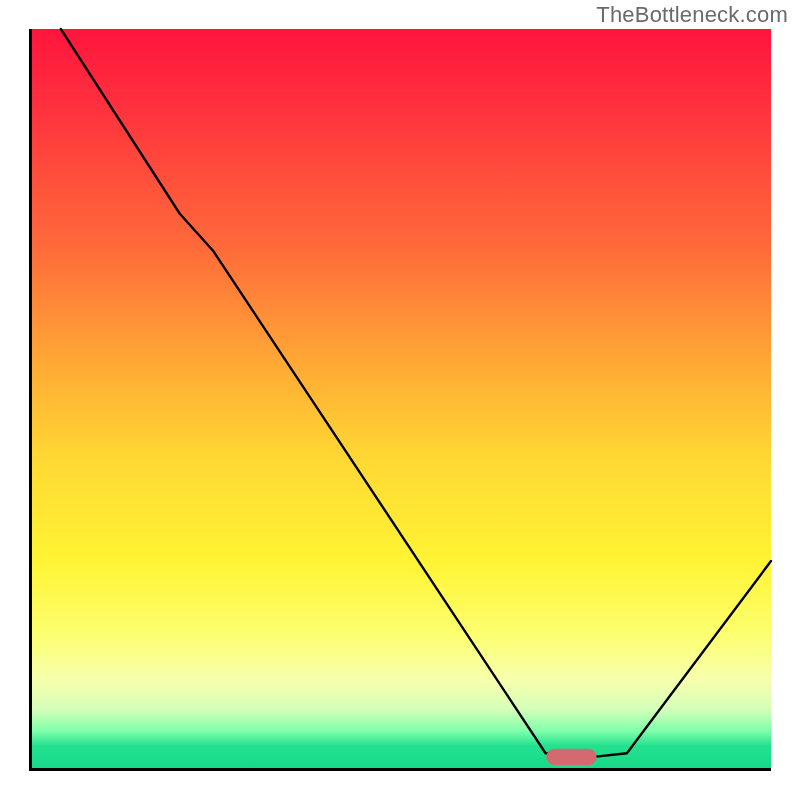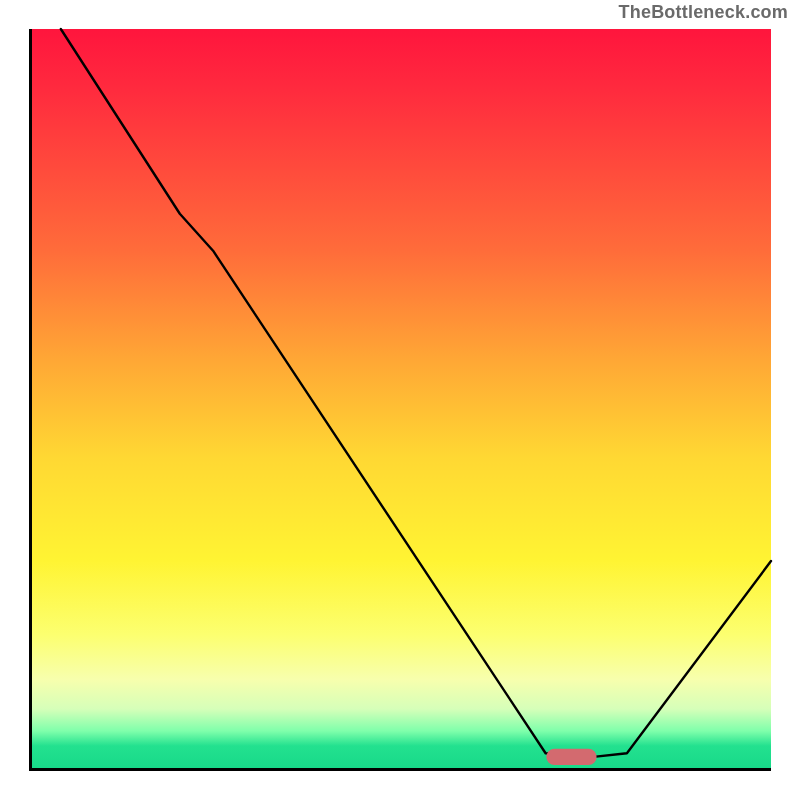--- a/index.html
+++ b/index.html
@@ -7,22 +7,22 @@
     width: 800px;
     height: 800px;
     background: #ffffff;
     position: relative;
     font-family: Arial, sans-serif;
   }
   .watermark {
     position: absolute;
     top: 2px;
     right: 12px;
-    font-size: 18px;
-    font-weight: 700;
+    font-size: 22px;
+    font-weight: 400;
     color: #6a6a6a;
     letter-spacing: 0.2px;
   }
   .plot {
     position: absolute;
     left: 29px;
     top: 29px;
     width: 742px;
     height: 742px;
     border: 3px solid #000;

